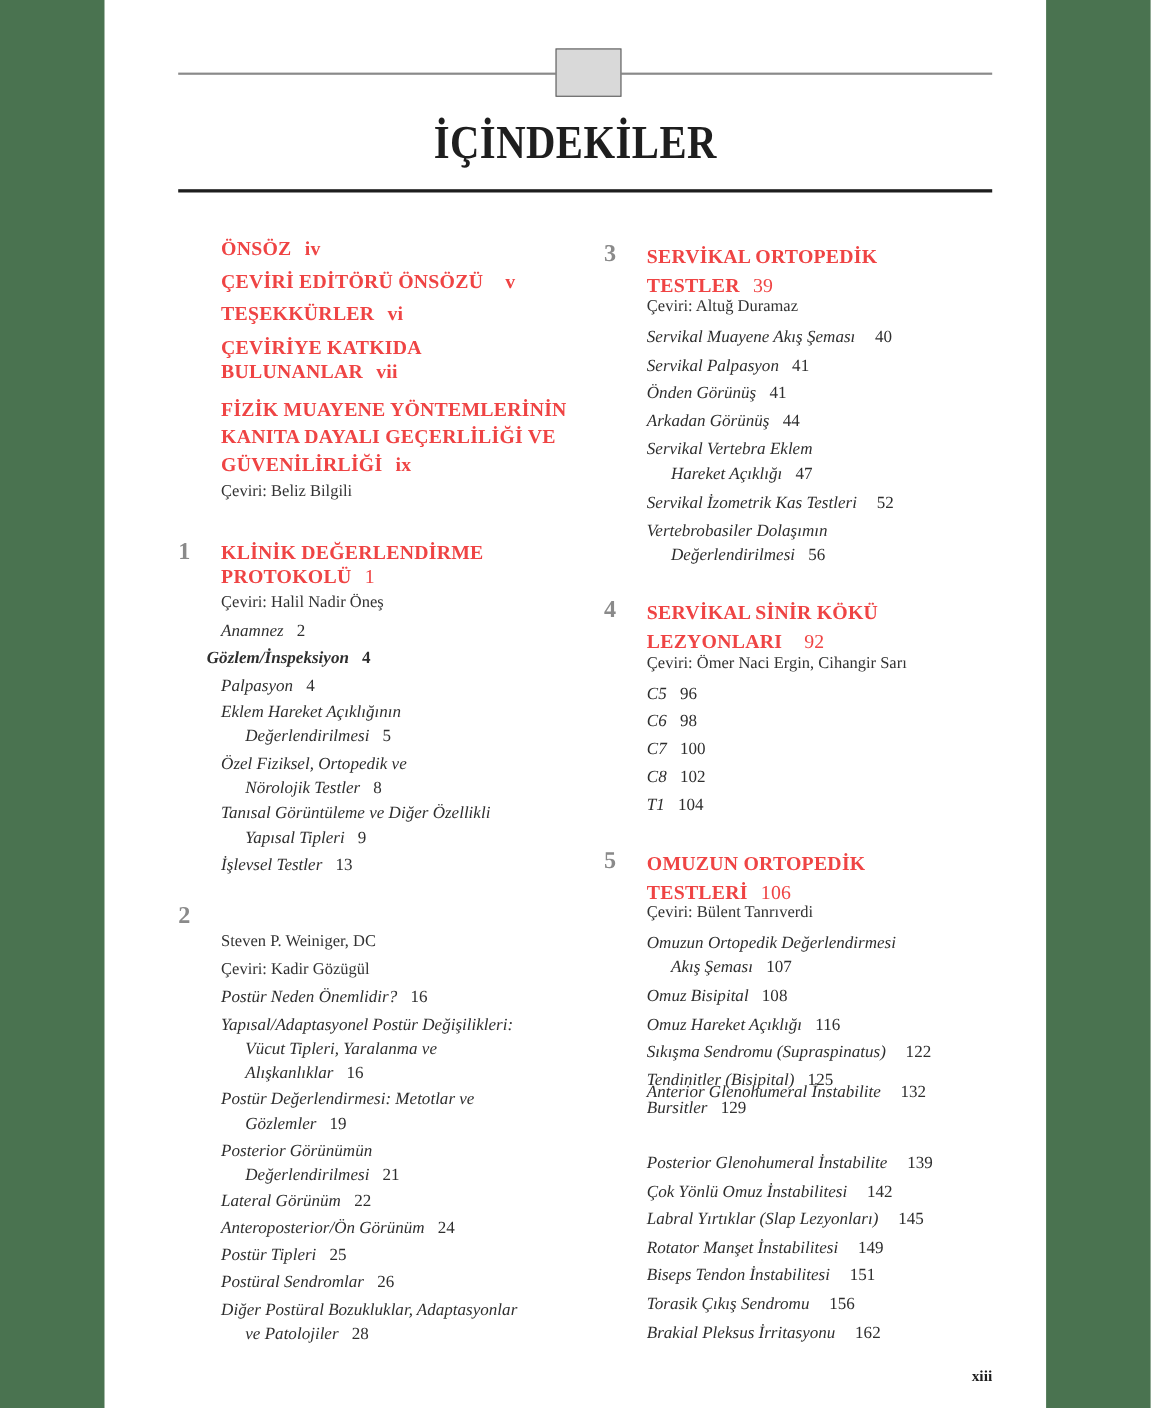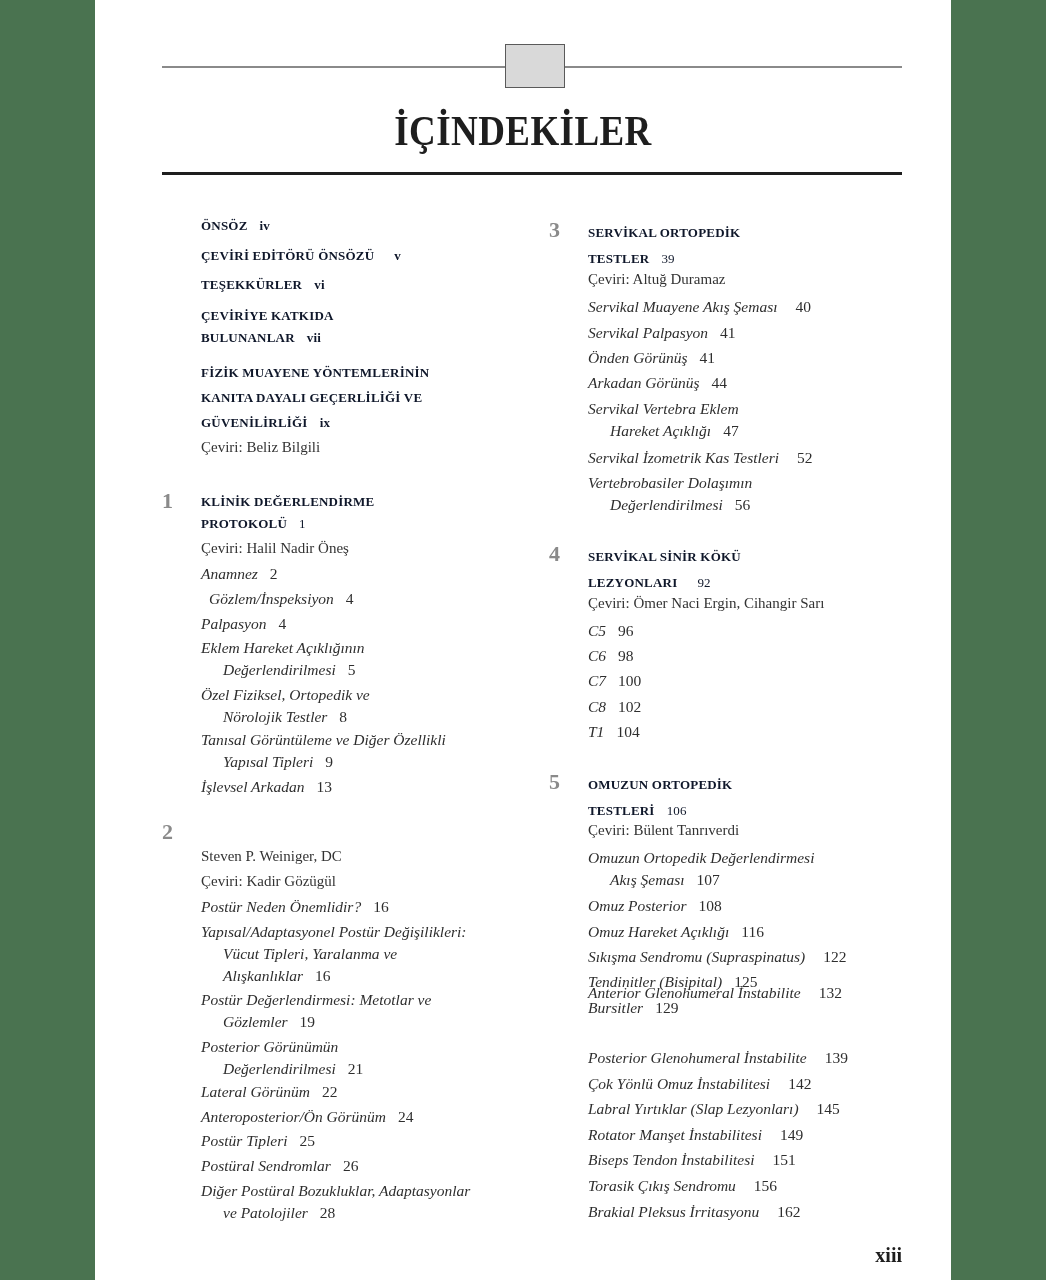--- a/index.html
+++ b/index.html
@@ -47,36 +47,36 @@
     left: 67px; top: 172px;
     width: 740px; height: 3px;
     background: #1e1e1e;
   }
 
   .entry {
     position: absolute;
     font-size: 16px;
     line-height: 22px;
   }
-  .bold { font-weight: bold; font-size: 13px; letter-spacing: 0.2px; color: #0f172a; }
+  .bold { font-weight: bold; font-size: 18px; letter-spacing: 0.2px; color: #ef4444; }
   .tr { font-size: 15px; color: #333; }
   .it { font-style: italic; font-size: 15.5px; color: #2e2e2e; }
   .pg { margin-left: 12px; font-style: normal; }
   .bold .pg { font-weight: bold; }
   .indent { padding-left: 22px; display: block; }
   .chapnum {
     position: absolute;
     font-size: 22px;
     font-weight: bold;
     color: #8a8a8a;
   }
   .folio {
     position: absolute;
     right: 49px; top: 1244px;
-    font-size: 20px;
+    font-size: 14px;
     font-weight: bold;
     color: #1e1e1e;
   }
 </style>
 </head>
 <body>
 
 <div class="page">
   <div class="top-rule"></div>
   <div class="tab-box"></div>
@@ -103,26 +103,26 @@
   </div>
   <div class="entry tr" style="left:106px; top:436px;">Çeviri: Beliz Bilgili</div>
 
   <div class="chapnum" style="left:67px; top:488px;">1</div>
   <div class="entry bold" style="left:106px; top:491px;">
     <span>KLİNİK DEĞERLENDİRME</span><br>
     <span>PROTOKOLÜ</span><span class="pg" style="font-weight:normal">1</span>
   </div>
   <div class="entry tr" style="left:106px; top:537px;">Çeviri: Halil Nadir Öneş</div>
   <div class="entry it" style="left:106px; top:563px;"><span>Anamnez</span><span class="pg">2</span></div>
-  <div class="entry it" style="left:114px; top:588px;"><span>Gözlem/İnspeksiyon</span><span class="pg">4</span></div>
+  <div class="entry it" style="left:93px; top:588px;font-weight:bold;"><span>Gözlem/İnspeksiyon</span><span class="pg">4</span></div>
   <div class="entry it" style="left:106px; top:613px;"><span>Palpasyon</span><span class="pg">4</span></div>
   <div class="entry it" style="left:106px; top:637px;"><span>Eklem Hareket Açıklığının</span><span class="indent"><span>Değerlendirilmesi</span><span class="pg">5</span></span></div>
   <div class="entry it" style="left:106px; top:684px;"><span>Özel Fiziksel, Ortopedik ve</span><span class="indent"><span>Nörolojik Testler</span><span class="pg">8</span></span></div>
   <div class="entry it" style="left:106px; top:729px;"><span>Tanısal Görüntüleme ve Diğer Özellikli</span><span class="indent"><span>Yapısal Tipleri</span><span class="pg">9</span></span></div>
-  <div class="entry it" style="left:106px; top:776px;"><span>İşlevsel Arkadan</span><span class="pg">13</span></div>
+  <div class="entry it" style="left:106px; top:776px;"><span>İşlevsel Testler</span><span class="pg">13</span></div>
 
   <div class="chapnum" style="left:67px; top:819px;">2</div>
   <div class="entry tr" style="left:106px; top:845px;">Steven P. Weiniger, DC</div>
   <div class="entry tr" style="left:106px; top:870px;">Çeviri: Kadir Gözügül</div>
   <div class="entry it" style="left:106px; top:896px;"><span>Postür Neden Önemlidir?</span><span class="pg">16</span></div>
   <div class="entry it" style="left:106px; top:921px;"><span>Yapısal/Adaptasyonel Postür Değişilikleri:</span><span class="indent"><span>Vücut Tipleri, Yaralanma ve</span></span><span class="indent"><span>Alışkanlıklar</span><span class="pg">16</span></span></div>
   <div class="entry it" style="left:106px; top:989px;"><span>Postür Değerlendirmesi: Metotlar ve</span><span class="indent"><span>Gözlemler</span><span class="pg">19</span></span></div>
   <div class="entry it" style="left:106px; top:1036px;"><span>Posterior Görünümün</span><span class="indent"><span>Değerlendirilmesi</span><span class="pg">21</span></span></div>
   <div class="entry it" style="left:106px; top:1081px;"><span>Lateral Görünüm</span><span class="pg">22</span></div>
   <div class="entry it" style="left:106px; top:1106px;"><span>Anteroposterior/Ön Görünüm</span><span class="pg">24</span></div>
@@ -156,21 +156,21 @@
   <div class="entry it" style="left:493px; top:696px;"><span>C8</span><span class="pg">102</span></div>
   <div class="entry it" style="left:493px; top:721px;"><span>T1</span><span class="pg">104</span></div>
 
   <div class="chapnum" style="left:454px; top:769px;">5</div>
   <div class="entry bold" style="left:493px; top:772px; line-height:26px;">
     <span>OMUZUN ORTOPEDİK</span><br>
     <span>TESTLERİ</span><span class="pg" style="font-weight:normal">106</span>
   </div>
   <div class="entry tr" style="left:493px; top:819px;">Çeviri: Bülent Tanrıverdi</div>
   <div class="entry it" style="left:493px; top:847px;"><span>Omuzun Ortopedik Değerlendirmesi</span><span class="indent"><span>Akış Şeması</span><span class="pg">107</span></span></div>
-  <div class="entry it" style="left:493px; top:895px;"><span>Omuz Posterior</span><span class="pg">108</span></div>
+  <div class="entry it" style="left:493px; top:895px;"><span>Omuz Bisipital</span><span class="pg">108</span></div>
   <div class="entry it" style="left:493px; top:921px;"><span>Omuz Hareket Açıklığı</span><span class="pg">116</span></div>
   <div class="entry it" style="left:493px; top:946px;"><span>Sıkışma Sendromu (Supraspinatus)</span><span class="pg" style="margin-left:18px">122</span></div>
   <div class="entry it" style="left:493px; top:971px;"><span>Tendinitler (Bisipital)</span><span class="pg">125</span></div>
   <div class="entry it" style="left:493px; top:997px;"><span>Bursitler</span><span class="pg">129</span></div>
   <div class="entry it" style="left:493px; top:982px;"><span>Anterior Glenohumeral İnstabilite</span><span class="pg" style="margin-left:18px">132</span></div>
   <div class="entry it" style="left:493px; top:1047px;"><span>Posterior Glenohumeral İnstabilite</span><span class="pg" style="margin-left:18px">139</span></div>
   <div class="entry it" style="left:493px; top:1073px;"><span>Çok Yönlü Omuz İnstabilitesi</span><span class="pg" style="margin-left:18px">142</span></div>
   <div class="entry it" style="left:493px; top:1098px;text-align:right;"><span>Labral Yırtıklar (Slap Lezyonları)</span><span class="pg" style="margin-left:18px">145</span></div>
   <div class="entry it" style="left:493px; top:1124px;"><span>Rotator Manşet İnstabilitesi</span><span class="pg" style="margin-left:18px">149</span></div>
   <div class="entry it" style="left:493px; top:1149px;"><span>Biseps Tendon İnstabilitesi</span><span class="pg" style="margin-left:18px">151</span></div>

